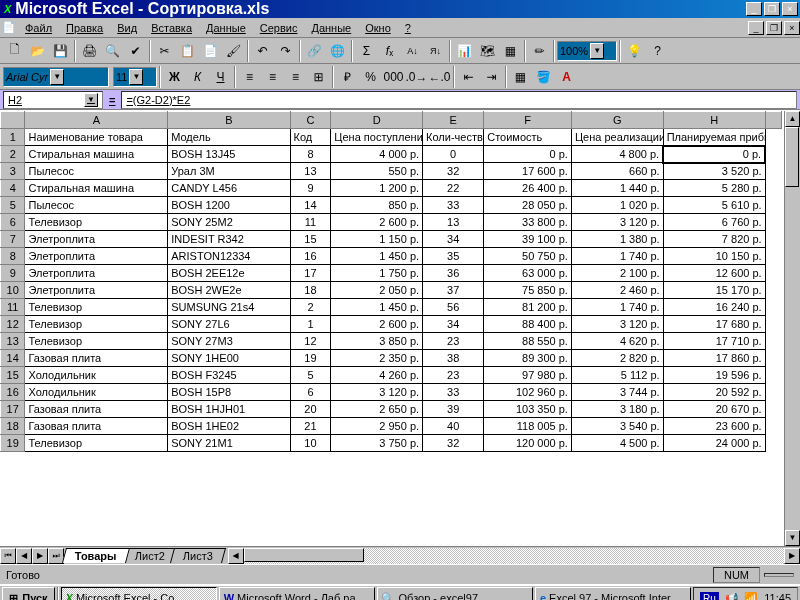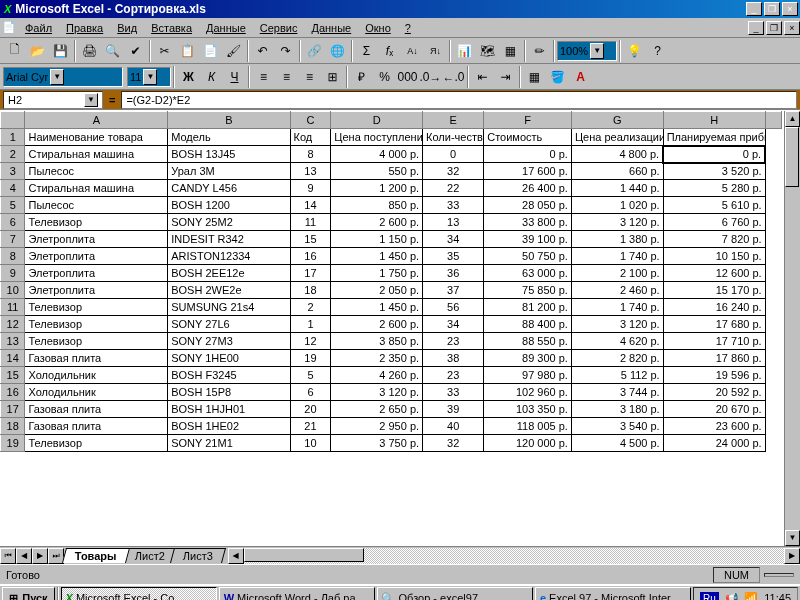--- a/index.html
+++ b/index.html
@@ -1,35 +1,35 @@
 <!DOCTYPE html>
 <html><head>
 <meta charset="utf-8">
 <style>
 * { box-sizing: border-box; margin: 0; padding: 0; font-family: "MS Sans Serif", Tahoma, Arial, sans-serif; }
 body { background: #c0c0c0; font-size: 11px; overflow: hidden; width: 800px; height: 600px; }
 .titlebar { background: linear-gradient(to right, #000080, #1084d0); color: #fff; height: 18px; display: flex; align-items: center; padding: 0 2px; }
 .titlebar .excel-x { font-weight: bold; font-style: italic; color: #0f0; margin: 0 4px 0 2px; }
-.titlebar .title { flex: 1; font-weight: bold; font-size: 12px; }
+.titlebar .title { flex: 1; font-weight: bold; font-size: 16px; }
 .titlebar .winbtn { width: 16px; height: 14px; background: #c0c0c0; border: 1px solid #fff; border-right-color: #000; border-bottom-color: #000; margin-left: 2px; text-align: center; line-height: 12px; font-size: 9px; font-family: Marlett, Arial; cursor: pointer; }
 
 .mdi-row { display: flex; align-items: center; background: #c0c0c0; height: 20px; border-bottom: 1px solid #808080; }
 .mdi-row .doc-icon { width: 18px; text-align: center; }
 .menubar { display: flex; flex: 1; }
 .menubar span { padding: 2px 7px; cursor: pointer; }
 .menubar span u { }
 .mdi-row .winbtn { width: 16px; height: 14px; background: #c0c0c0; border: 1px solid #fff; border-right-color: #000; border-bottom-color: #000; margin-left: 2px; text-align: center; line-height: 12px; font-size: 9px; cursor: pointer; }
 
 .toolbar { display: flex; align-items: center; background: #c0c0c0; height: 26px; padding: 1px 3px; border-bottom: 1px solid #808080; gap: 0; }
 .tbtn { width: 23px; height: 22px; border: 1px solid #c0c0c0; display: flex; align-items: center; justify-content: center; cursor: pointer; font-size: 12px; }
 .tsep { width: 6px; height: 22px; border-left: 1px solid #808080; border-right: 1px solid #fff; margin: 0 2px; width: 2px; }
 .combo { height: 20px; background: #0369a1; border: 1px solid #808080; border-right-color: #fff; border-bottom-color: #fff; display: inline-flex; align-items: center; padding: 0 2px; }
 .combo .arrow { width: 14px; height: 16px; background: #c0c0c0; border: 1px solid #fff; border-right-color: #000; border-bottom-color: #000; text-align: center; line-height: 14px; font-size: 8px; margin-left: 2px; cursor: pointer; }
 
-.formula-row { display: flex; align-items: center; background: #a16207; height: 20px; padding: 1px 3px; border-bottom: 1px solid #808080; }
+.formula-row { display: flex; align-items: center; background: #c4b5fd; height: 20px; padding: 1px 3px; border-bottom: 1px solid #808080; text-decoration: underline; }
 .namebox { width: 100px; background: #fff; border: 1px inset #808080; height: 18px; display: flex; align-items: center; padding: 0 4px; }
 .namebox .arrow { margin-left: auto; width: 14px; height: 14px; background: #c0c0c0; border: 1px solid #fff; border-right-color:#000; border-bottom-color:#000; text-align:center; line-height:12px; font-size:8px; cursor:pointer; }
 .fx { margin: 0 6px; font-weight: bold; }
 .formula-input { flex: 1; background: #fff; border: 1px inset #808080; height: 18px; padding: 0 4px; display: flex; align-items: center; }
 
 .sheet-area { position: relative; background: #fff; height: 454px; border-top: 1px solid #fff; display:flex; flex-direction:column; }
 .grid-wrap { flex:1; overflow:hidden; position:relative; }
 table.grid { border-collapse: collapse; table-layout: fixed; width: 782px; }
 table.grid th, table.grid td { border: 1px solid #000; font-size: 11px; padding: 1px 3px; height: 17px; background:#fff; overflow:hidden; white-space:nowrap; }
 table.grid thead th { background: #c0c0c0; border: 1px solid #808080; border-top-color:#fff; border-left-color:#fff; font-weight: normal; text-align:center; height:17px; }
@@ -128,21 +128,21 @@
   <div class="combo" style="width:60px;">
     <span>100%</span>
     <span class="arrow">▼</span>
   </div>
   <div class="tsep"></div>
   <div class="tbtn">💡</div>
   <div class="tbtn">?</div>
 </div>
 
 <div class="toolbar">
-  <div class="combo" style="width:120px;">
+  <div class="combo" style="width:106px;font-style:italic;">
     <span>Arial Cyr</span>
     <span class="arrow">▼</span>
   </div>
   <div class="combo" style="width:44px; margin-left:4px;">
     <span>11</span>
     <span class="arrow">▼</span>
   </div>
   <div class="tsep"></div>
   <div class="tbtn">
       <b>Ж</b>

